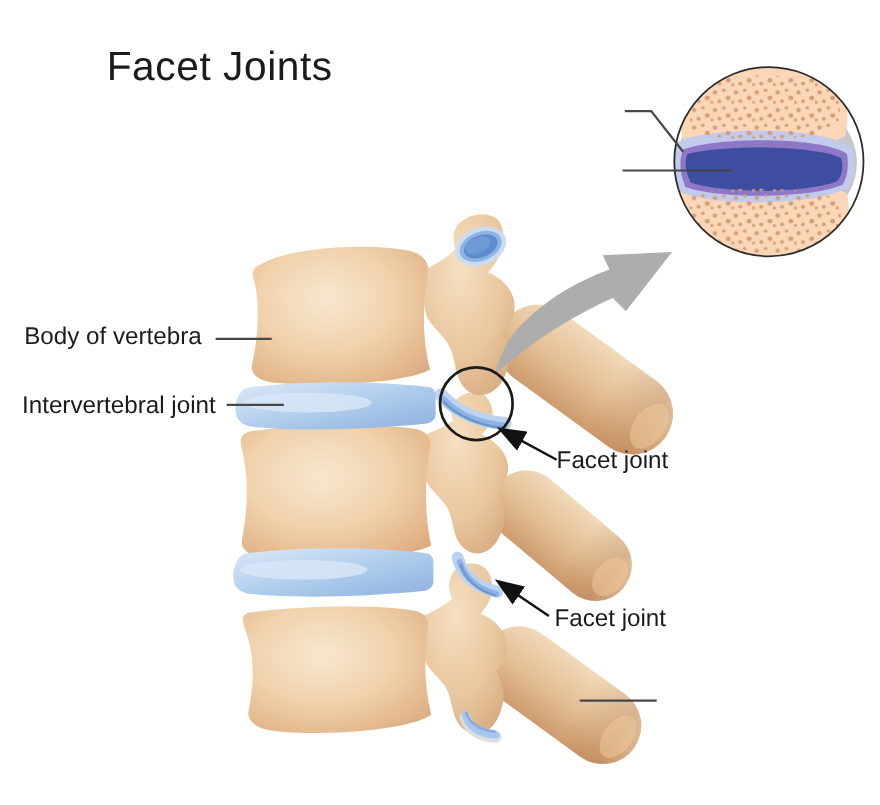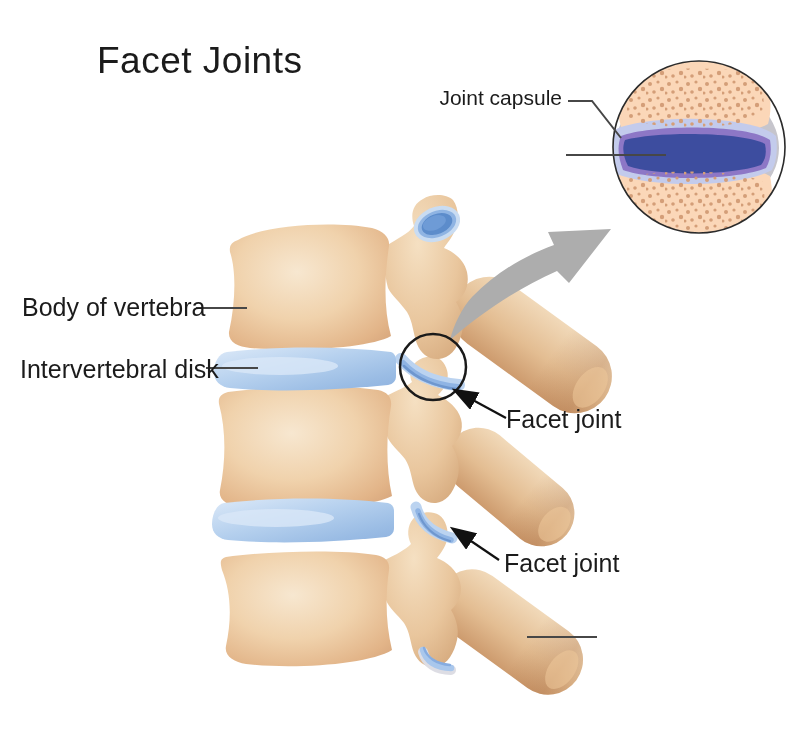--- a/index.html
+++ b/index.html
@@ -8,21 +8,21 @@
     --cartilage-blue:#A9C7EC; --facet-surface-blue:#5C8CCB;
     --inset-bone:#FBD7B8; --inset-bone-dots:#D49E78;
     --capsule-gray:#C6C5CC; --cartilage-periwinkle:#C3CBEC;
     --cavity-dark-blue:#3D4D9F; --cavity-purple-rim:#8D77C6;
     --arrow-gray:#ADADAD; --line-color:#474747; --text-color:#1B1B1B;
   }
   html,body{margin:0;padding:0;background:#fff;}
   .stage{position:relative;width:800px;height:732px;background:#fff;overflow:hidden;
          font-family:"Liberation Sans","DejaVu Sans",sans-serif;color:var(--text-color);}
   .stage svg{position:absolute;left:0;top:0;}
-  .lbl{position:absolute;font-size:25px;line-height:1.1;white-space:nowrap;color:var(--text-color);}
+  .lbl{position:absolute;font-size:22px;line-height:1.1;white-space:nowrap;color:var(--text-color);}
   .lbl.right{text-align:right;}
   .title{position:absolute;left:86px;top:40px;font-size:37px;font-weight:400;letter-spacing:.5px;margin-left:11px;}
   .l-joint-capsule{right:238px;top:86px;font-size:21px;}
   .l-joint-cavity{right:239px;top:142px;font-size:21px;}
   .l-body-of-vertebra{left:22px;top:294px;}
   .l-intervertebral-disk{left:20px;top:356px;}
   .l-facet-joint-1{left:506px;top:406px;}
   .l-facet-joint-2{left:504px;top:550px;}
   .l-spinous-process{left:604px;top:624px;}
 </style>
@@ -213,18 +213,17 @@
       <line x1="206" y1="368" x2="258" y2="368"></line>
       <line x1="527" y1="637" x2="597" y2="637"></line>
     </g>
     <g stroke="#111" stroke-width="2.2" fill="none">
       <line x1="506" y1="418" x2="471" y2="399" marker-end="url(#arrowHead)"></line>
       <line x1="499" y1="560" x2="468" y2="539" marker-end="url(#arrowHead)"></line>
     </g>
   </svg>
 
   <div class="title">Facet Joints</div>
-  <div class="lbl right l-joint-capsule">Joint capsule</div>
   <div class="lbl l-body-of-vertebra">Body of vertebra</div>
-  <div class="lbl l-intervertebral-disk">Intervertebral disk</div>
+  <div class="lbl l-intervertebral-disk">Intervertebral joint</div>
   <div class="lbl l-facet-joint-1">Facet joint</div>
   <div class="lbl l-facet-joint-2">Facet joint</div>
 </div>
 
 </body></html>

